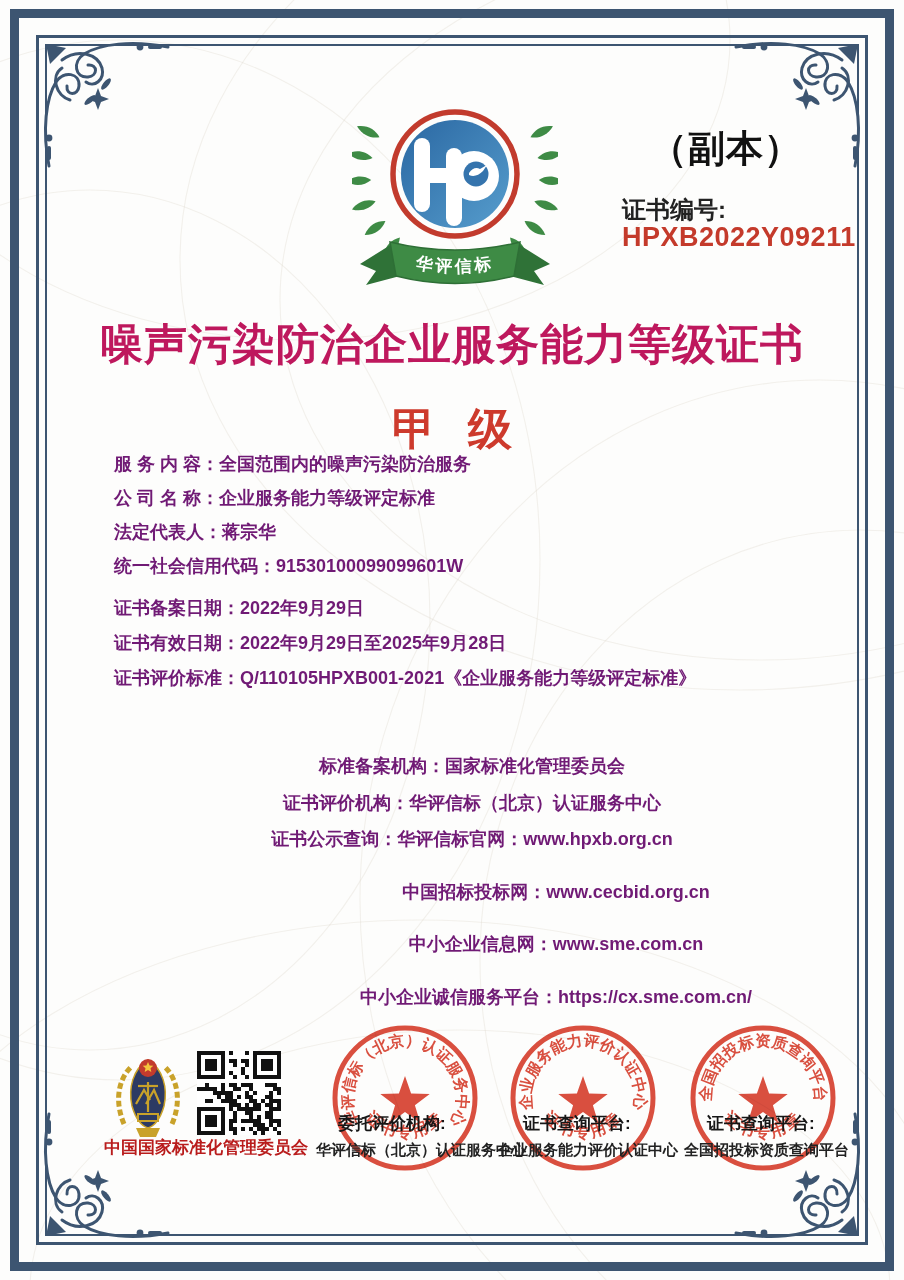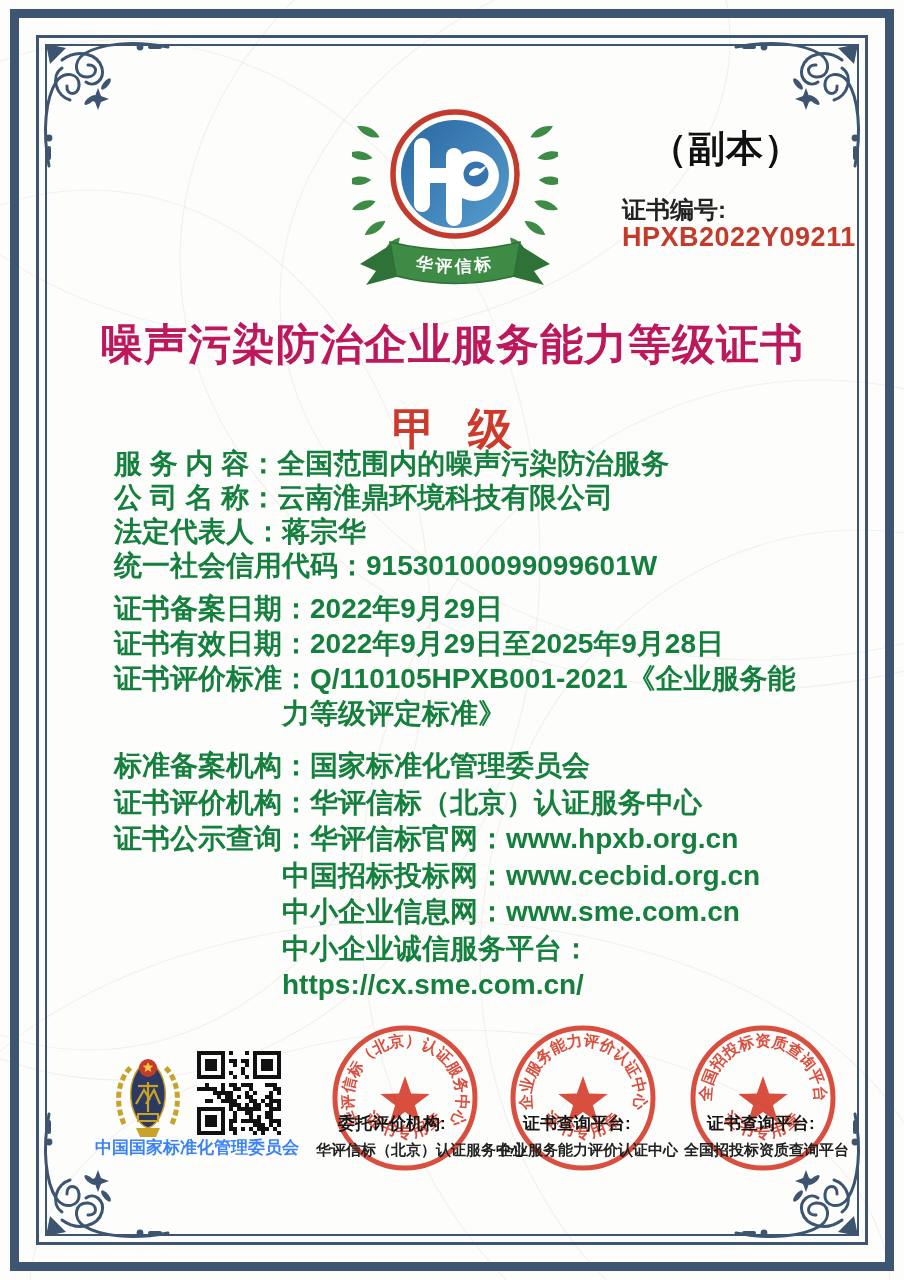--- a/index.html
+++ b/index.html
@@ -22,31 +22,31 @@
   
   .logo{position:absolute;left:352px;top:94px;width:206px;height:192px;}
   .copy-label{position:absolute;left:614px;top:124px;font-size:37px;font-weight:bold;letter-spacing:1px;color:#111;margin-left:36px;}
   .certno-label{position:absolute;left:622px;top:194px;font-size:24px;font-weight:bold;color:#222;}
   .certno-value{position:absolute;left:622px;top:222px;font-size:27px;font-weight:bold;color:#c43a2b;letter-spacing:.5px;}
   .main-title{position:absolute;left:0;top:292px;width:100%;text-align:center;
     font-size:43px;font-weight:900;color:#be185d;letter-spacing:1px;margin-top:24px;}
   .grade{position:absolute;left:0;top:360px;width:100%;text-align:center;
     font-size:44px;font-weight:900;color:#cd3a2c;letter-spacing:10px;text-indent:10px;margin-top:40px;}
   
-  .sec{position:absolute;font-size:28px;font-weight:600;color:#15803d;}
+  .sec{position:absolute;font-size:18px;font-weight:600;color:#701a75;}
   .sec .row{padding-left:168px;text-indent:-168px;}
   .sec-basic{left:114px;top:447px;width:706px;line-height:34px;}
   .sec-cert{left:114px;top:591px;width:700px;line-height:35px;}
-  .sec-org{left:114px;top:748px;width:716px;line-height:36.5px;}
-  .sec .indent{padding-left:168px;text-indent:0;}
+  .sec-org{left:114px;top:748px;width:716px;line-height:36.5px;text-align:center;}
+  .sec .indent{padding-left:168px;text-indent:0;margin-top:16px;}
   
   .emblem{position:absolute;left:110px;top:1048px;width:76px;height:90px;}
   .qr{position:absolute;left:197px;top:1051px;width:84px;height:84px;}
-  .issuer-caption{position:absolute;left:88px;top:1136px;width:218px;text-align:center;
-    font-size:17px;font-weight:bold;color:#3b82f6;}
+  .issuer-caption{position:absolute;left:104px;top:1136px;width:218px;
+    font-size:17px;font-weight:bold;color:#b91c1c;}
   .seal{position:absolute;width:152px;height:152px;mix-blend-mode:multiply;opacity:.92;}
   .seal-1{left:329px;top:1022px;}
   .seal-2{left:507px;top:1022px;}
   .seal-3{left:687px;top:1022px;}
   .seal-label{position:absolute;font-size:17px;font-weight:bold;color:#161616;white-space:nowrap;margin-left:20px;}
   .seal-org{position:absolute;font-size:15px;font-weight:600;color:#222;white-space:nowrap;}
   .lbl-1{left:318px;top:1112px;} .org-1{left:316px;top:1141px;}
   .lbl-2{left:503px;top:1112px;} .org-2{left:498px;top:1141px;}
   .lbl-3{left:687px;top:1112px;} .org-3{left:684px;top:1141px;}
 </style>
@@ -193,21 +193,21 @@
 
 <div class="copy-label">（副本）</div>
 <div class="certno-label">证书编号:</div>
 <div class="certno-value">HPXB2022Y09211</div>
 
 <div class="main-title">噪声污染防治企业服务能力等级证书</div>
 <div class="grade">甲 级</div>
 
 <div class="sec sec-basic">
   <div class="row"><span>服 务 内 容：</span><span>全国范围内的噪声污染防治服务</span></div>
-  <div class="row"><span>公 司 名 称：</span><span>云南淮鼎环境科技有限公司</span></div>
+  <div class="row"><span>公 司 名 称：</span><span>企业服务能力等级评定标准</span></div>
   <div class="row"><span>法定代表人：</span><span>蒋宗华</span></div>
   <div class="row"><span>统一社会信用代码：</span><span>91530100099099601W</span></div>
 </div>
 
 <div class="sec sec-cert">
   <div class="row"><span>证书备案日期：</span><span>2022年9月29日</span></div>
   <div class="row"><span>证书有效日期：</span><span>2022年9月29日至2025年9月28日</span></div>
   <div class="row"><span>证书评价标准：</span><span>Q/110105HPXB001-2021《企业服务能力等级评定标准》</span></div>
 </div>
 

